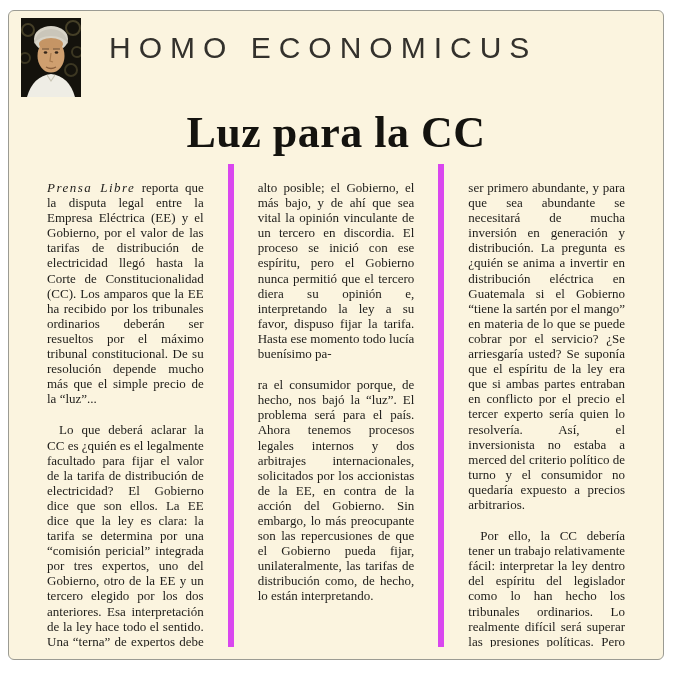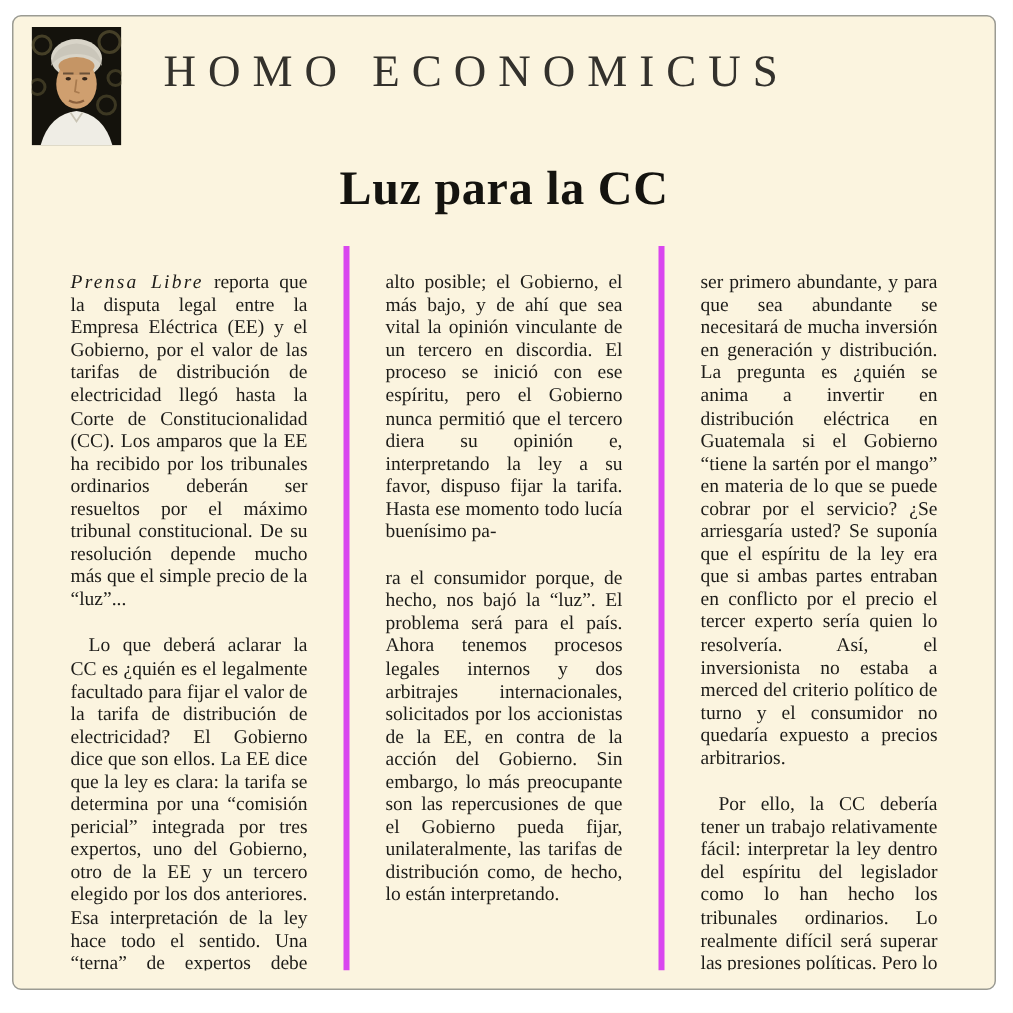--- a/index.html
+++ b/index.html
@@ -4,39 +4,39 @@
 <style>
   html,body{margin:0;padding:0;background:#ffffff;}
   .canvas{position:relative;width:675px;height:675px;background:#ffffff;overflow:hidden;
           font-family:"Liberation Serif",serif;}
   .sheet{position:absolute;left:8px;top:10px;width:654px;height:648px;
          background:#FBF4DF;border:1px solid #9b9b93;border-radius:6px;overflow:hidden;}
 
   
   .photo{position:absolute;left:12px;top:7px;width:60px;height:79px;overflow:hidden;}
   .masthead-title{position:absolute;left:100px;top:20px;font-size:30px;letter-spacing:8px;
-                  color:#33312c;white-space:nowrap;font-family:Liberation Serif, serif;}
+                  color:#33312c;white-space:nowrap;font-family:Liberation Sans, sans-serif;}
   .byline-bar{position:absolute;left:72px;top:58px;width:570px;height:23px;
               background:linear-gradient(180deg,#c9a331 0%,#dfc05e 45%,#c9a331 100%);
               display:flex;align-items:center;justify-content:flex-end;}
   .byline-bar span{display:inline-block;font-family:"Liberation Sans",sans-serif;
                    font-weight:bold;font-size:15px;color:#fdfbf2;letter-spacing:.4px;
                    padding-right:14px;transform:scaleX(.94);transform-origin:right center;
                    white-space:nowrap;}
 
   
   .headline{position:absolute;left:0;top:96px;width:100%;text-align:center;
-            font-size:32px;font-weight:bold;color:#14130f;letter-spacing:.5px;}
+            font-size:44px;font-weight:bold;color:#14130f;letter-spacing:.5px;}
 
   
   .columns{position:absolute;left:14px;top:153px;width:626px;bottom:12px;
            display:flex;overflow:hidden;}
   .col{flex:1 1 0;padding:0 8px;overflow:hidden;color:#1d1c19;
        font-size:13px;line-height:15.1px;text-align:justify;hyphens:none;}
-  .col.mid,.col.right{border-left:4px solid #d946ef;}
+  .col.mid,.col.right{border-left:6px solid #d946ef;}
   .col p{margin:16px;}
   .col p.indent{text-indent:12px;}
   .lead-italic{font-style:italic;letter-spacing:1.5px;}
 
   .pull-quote{margin:15px 2px 13px 2px;font-style:italic;font-size:16.5px;
               line-height:21.5px;text-align:center;color:#201f1b;text-indent:0;}
   .email-sig{margin-top:3px;text-align:right;font-style:italic;font-size:12.5px;
              color:#1d1c19;}
 </style>
 </head>

